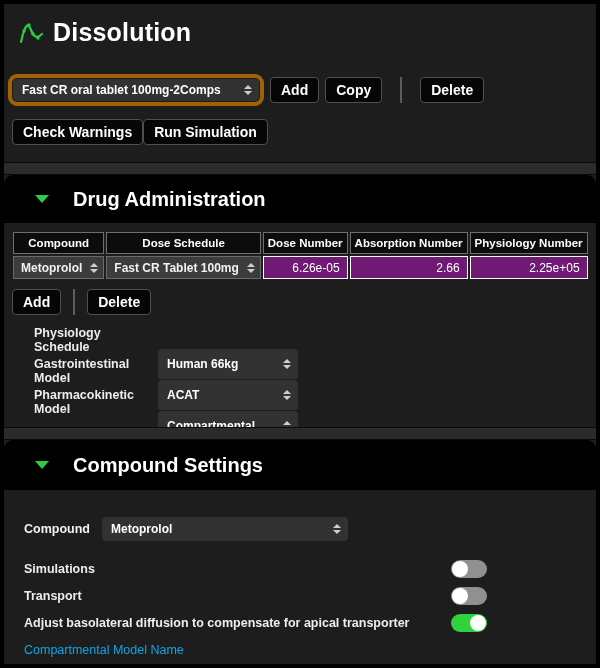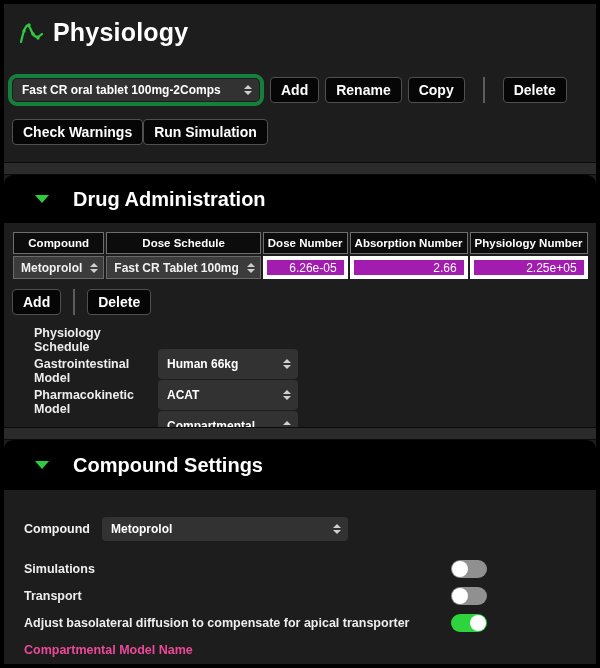--- a/index.html
+++ b/index.html
@@ -24,21 +24,21 @@
   .vd { width:2px; height:26px; background:#5c5c5c; margin:0 12px; }
 
   .select { background:#323232; border-radius:4px; height:24px; display:flex; align-items:center;
             justify-content:space-between; padding:0 7px 0 9px; font-size:12px; font-weight:bold;
             color:#fff; white-space:nowrap; }
   .spin { display:flex; flex-direction:column; gap:2px; margin-left:8px; flex:0 0 auto; }
   .spin i { display:block; width:0; height:0; border-left:4px solid transparent; border-right:4px solid transparent; }
   .spin .up { border-bottom:4px solid #cfcfcf; }
   .spin .dn { border-top:4px solid #cfcfcf; }
 
-  .hl { border:4px solid #15803d; border-radius:9px; padding:1px; background:#1d1d1d; display:flex; }
+  .hl { border:4px solid #a16207; border-radius:9px; padding:1px; background:#1d1d1d; display:flex; }
   .hl .select { height:22px; }
   .sim-select { width:246px; }
 
   
   .gap { height:13px; background:#2b2b2b; border-top:1px solid #0a0a0a; border-bottom:1px solid #0a0a0a; margin:0 -4px; }
   .panel-head { background:#000; display:flex; align-items:center; gap:24px; padding-left:31px;
                 border-radius:9px 9px 0 0; }
   .panel-head .panel-title { font-size:20px; font-weight:bold; color:#fff; }
   .caret { width:0; height:0; border-left:7px solid transparent; border-right:7px solid transparent;
            border-top:8px solid #2ecc40; }
@@ -47,21 +47,21 @@
   .da-body { height:204px; }
   .cs-body { flex:1; }
 
   
   table.dose { border-collapse:separate; border-spacing:2px; margin:7px 0 0 7px; }
   table.dose th { background:#0c0c0c; border:1px solid #6e6e6e; color:#fff; font-size:11.5px;
                   font-weight:bold; height:22px; padding:0 4px; text-align:center; white-space:nowrap; }
   table.dose td { height:23px; font-size:12px; white-space:nowrap; }
   td.cell-select { background:#3c3c3c; border:1px solid #6a6a6a; padding:0; }
   td.cell-select .inner { display:flex; align-items:center; justify-content:space-between; padding:0 5px 0 7px; font-weight:bold; }
-  td.val { background:#a21caf; color:#fff; text-align:right; padding:0 7px; border:4px solid #ffffff; }
+  td.val { background:#701a75; color:#fff; text-align:right; padding:0 7px; border:1px solid #ffffff; }
   .c-compound { width:79px; } .c-sched { width:146px; } .c-dose { width:82px; }
   .c-abs { width:116px; } .c-diss { width:112px; }
 
   .da-btn-row { margin:8px 0 0 8px; }
   .da-btn-row .vd { margin:0 12px; }
 
   .field-rows { margin:13px 0 0 20px; display:flex; flex-direction:column; gap:7px; }
   .field-row { display:flex; align-items:center; height:24px; }
   .field-row .lbl { width:134px; font-size:12.5px; font-weight:bold; color:#ededed;padding-left:10px; }
   .field-row .select { width:140px; height:30px;margin-top:48px; }
@@ -73,54 +73,53 @@
 
   .toggle-rows { margin-top:13px; }
   .toggle-row { height:27px; display:flex; align-items:center; padding-left:20px; position:relative; }
   .toggle-row .lbl { font-size:12.5px; font-weight:bold; color:#ededed; }
   .toggle { position:absolute; right:109px; width:36px; height:18px; border-radius:9px; background:#909090; }
   .toggle .knob { position:absolute; top:1px; left:1px; width:16px; height:16px; border-radius:50%; background:#fff; }
   .toggle[data-state="on"] { background:#2ed33e; }
   .toggle[data-state="on"] .knob { left:auto; right:1px; }
 
   .model-row { height:27px; display:flex; align-items:center; padding-left:20px; position:relative; }
-  .model-row .lbl { font-size:12.5px; font-weight:bold; color:#ec4899; }
+  .model-row .lbl { font-size:12.5px; font-weight:normal; color:#0ea5e9; }
   .model-row .hl { position:absolute; right:10px; top:-2px; }
   .model-row .select { width:120px; height:19px; font-size:11.5px; padding:0 4px 0 6px; }
 </style>
 </head>
 <body>
 
 <div class="screen">
   <div class="app">
 
     <div class="titlebar">
       <svg class="logo" viewBox="0 0 26 26">
         <path d="M3 23 C 7 5, 10 3, 13 11 C 15 16.5, 18 21, 24 15" stroke="#2ecc40" stroke-width="2.2" fill="none" stroke-linecap="round"></path>
         <circle cx="6" cy="12" r="1.7" fill="#2ecc40"></circle>
         <circle cx="11" cy="6" r="1.7" fill="#2ecc40"></circle>
         <circle cx="15" cy="15" r="1.7" fill="#2ecc40"></circle>
         <circle cx="20" cy="19" r="1.7" fill="#2ecc40"></circle>
       </svg>
-      <div class="page-title">Physiology</div>
+      <div class="page-title">Dissolution</div>
     </div>
 
     <div class="toolbar">
       <div class="row tb-row1">
         <div class="hl">
           <div class="select sim-select">
             <span>Fast CR oral tablet 100mg-2Comps</span>
             <span class="spin">
                 <i class="up"></i>
                 <i class="dn"></i>
               </span>
           </div>
         </div>
         <button class="btn">Add</button>
-        <button class="btn">Rename</button>
         <button class="btn">Copy</button>
         <span class="vd"></span>
         <button class="btn">Delete</button>
       </div>
       <div class="row tb-row2">
         <button class="btn">Check Warnings</button>
         <button class="btn">Run Simulation</button>
       </div>
     </div>
 

